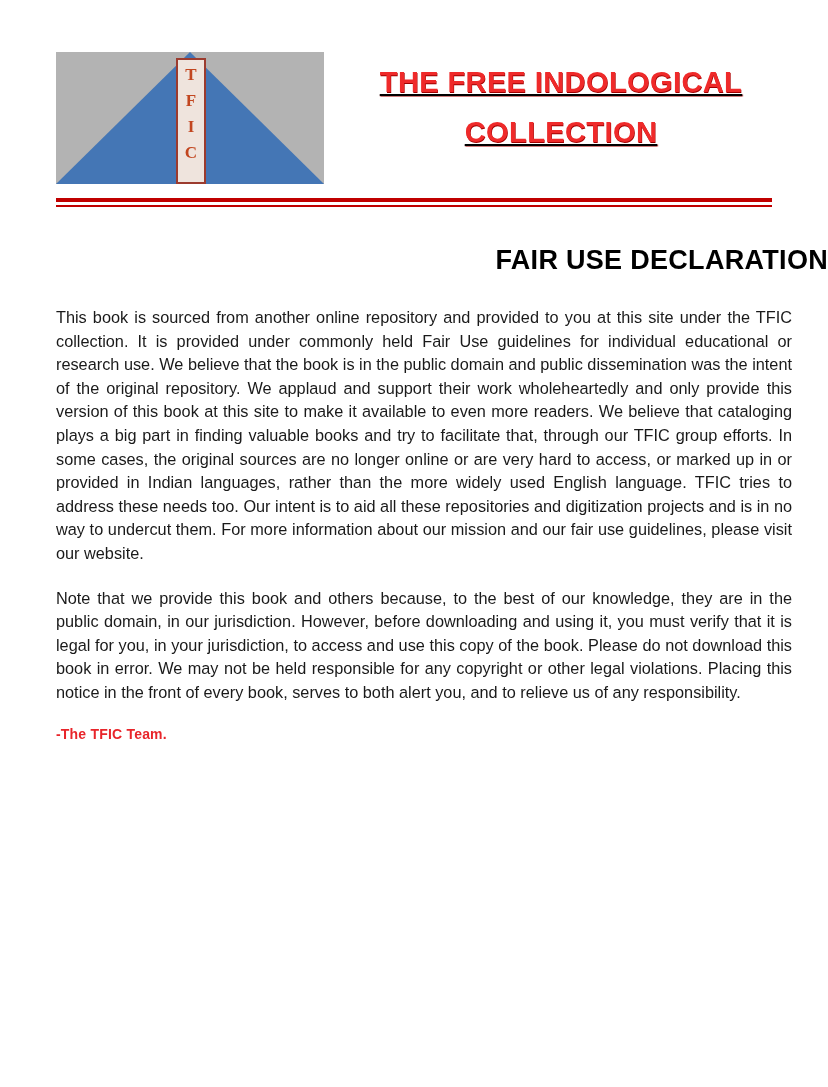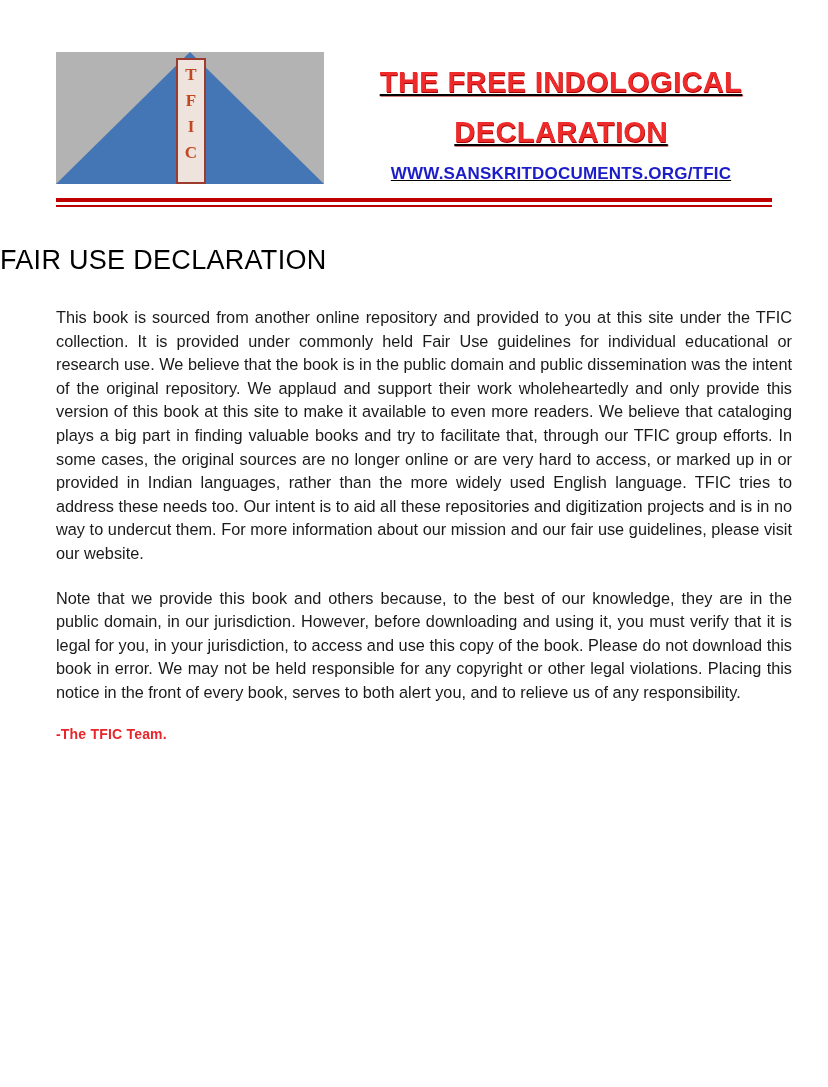--- a/index.html
+++ b/index.html
@@ -108,23 +108,23 @@
     background: #c00000;
   }
   .rule-thin {
     height: 2px;
     background: #c00000;
     margin-top: 3px;
   }
 
   
   .doc-title {
-    text-align: left;
+    text-align: right;
     font-family: "Liberation Sans", sans-serif;
-    font-weight: normal;
+    font-weight: bold;
     font-size: 27px;
     color: #000000;
     margin-top: 38px;
     letter-spacing: 0.3px;
   }
   .content {
     margin: 30px 36px 0 56px;
     font-size: 16.3px;
     line-height: 23.6px;
     text-align: justify;
@@ -160,22 +160,21 @@
           <span>T</span>
           <span>F</span>
           <span>I</span>
           <span>C</span>
         </div>
       </div>
     </div>
 
     <div class="title-wrap">
       <div class="main-title">THE FREE INDOLOGICAL</div>
-      <div class="main-title">DECLARATION</div>
-      <div class="site-url">WWW.SANSKRITDOCUMENTS.ORG/TFIC</div>
+      <div class="main-title">COLLECTION</div>
     </div>
 
   </div>
 
   <div class="rules">
     <div class="rule-thick"></div>
     <div class="rule-thin"></div>
   </div>
 
   <div class="doc-title">FAIR USE DECLARATION</div>

